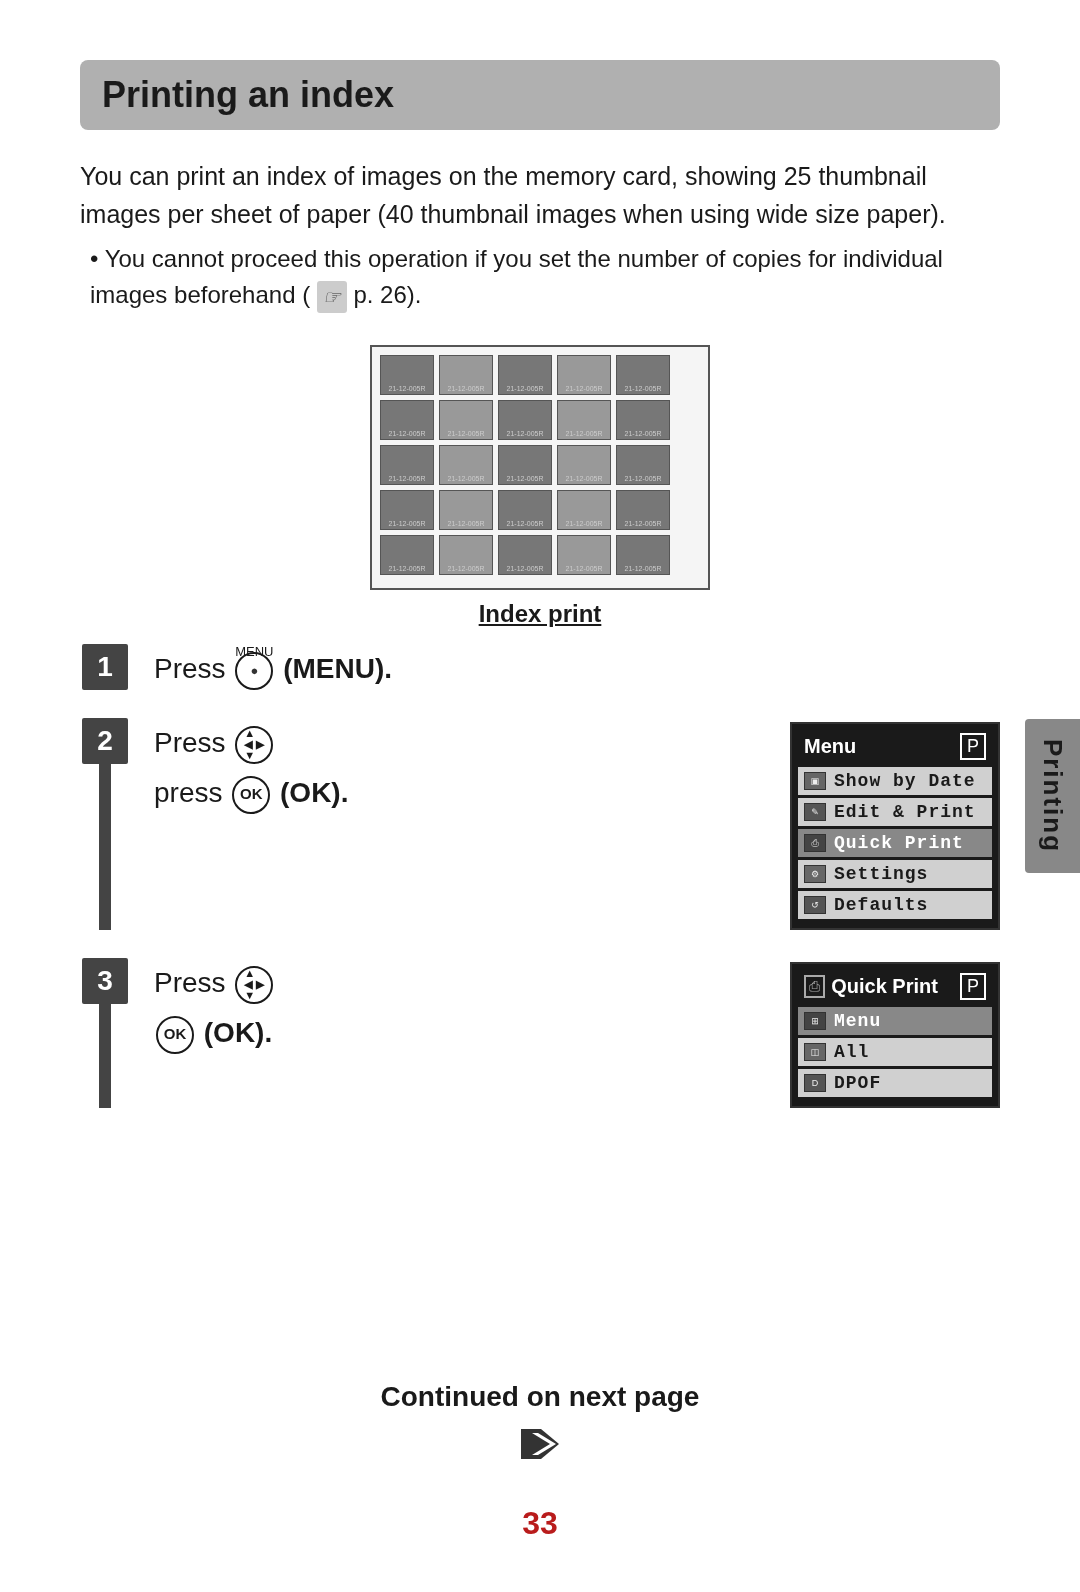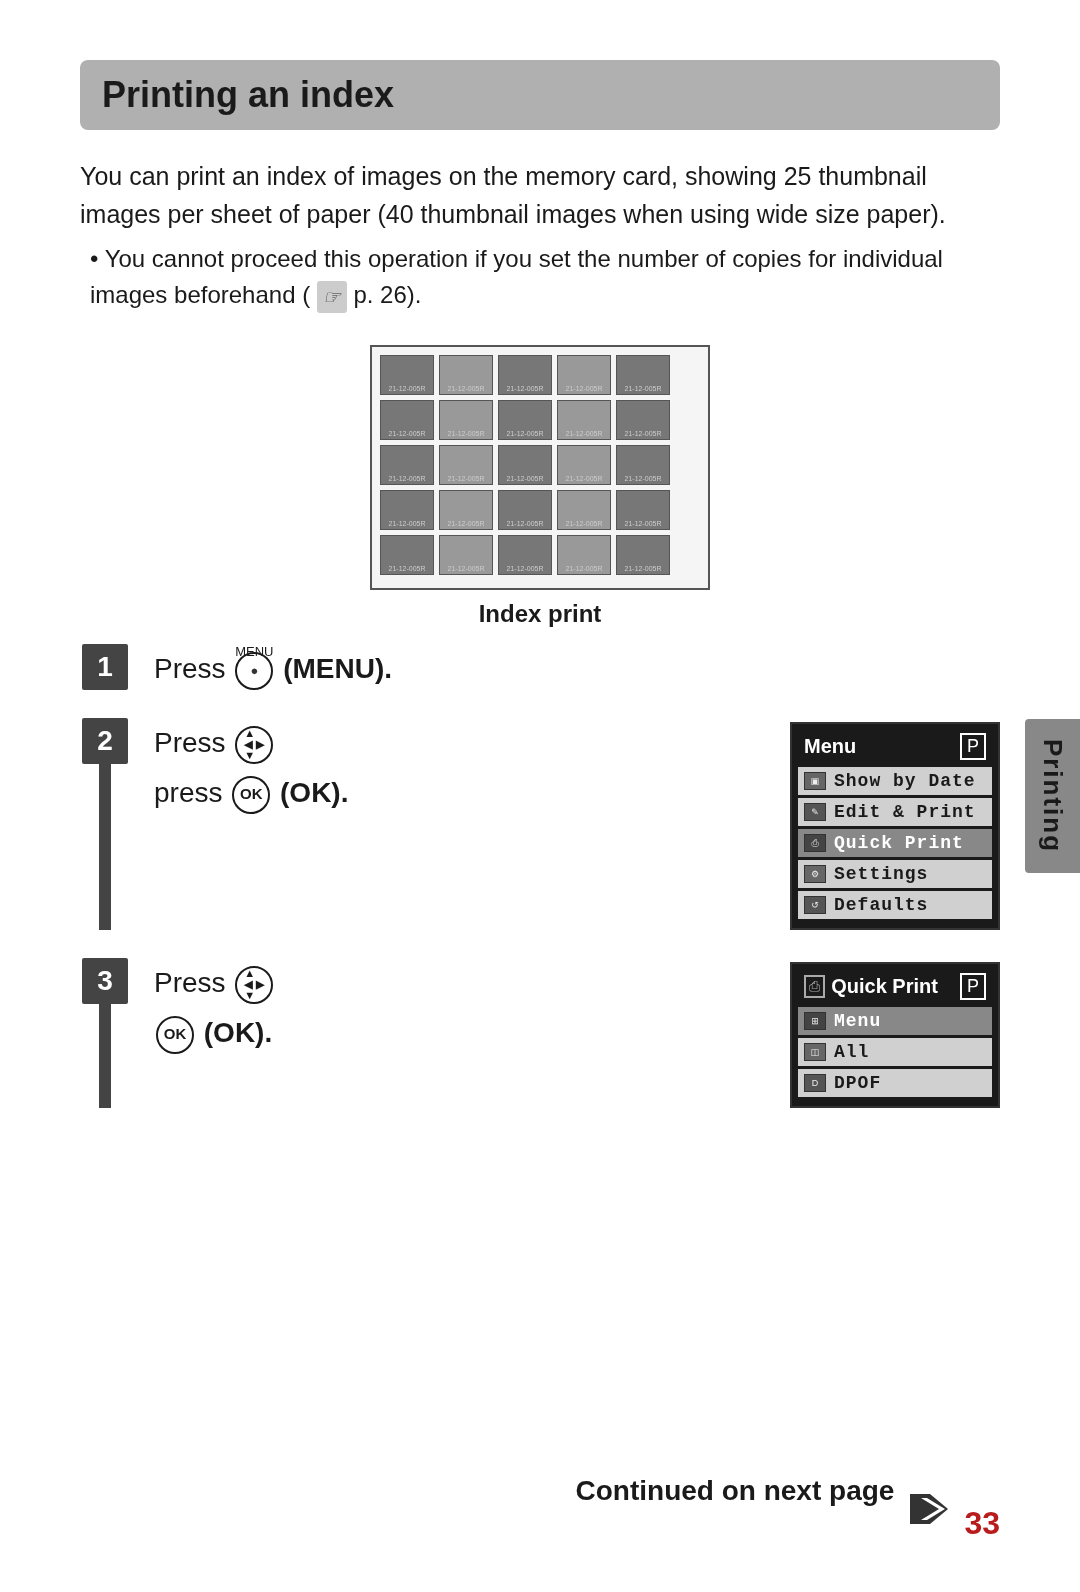--- a/index.html
+++ b/index.html
@@ -89,20 +89,21 @@
     .t2 { background: linear-gradient(135deg, #333 40%, #666 100%); }
     .t3 { background: linear-gradient(135deg, #666 40%, #aaa 100%); }
     .t4 { background: linear-gradient(135deg, #444 40%, #777 100%); }
     .t5 { background: linear-gradient(135deg, #222 40%, #555 100%); }
 
     .index-caption {
       font-size: 24px;
       font-weight: bold;
       margin-top: 10px;
       color: #1a1a1a;
+      text-decoration: underline;
     }
 
     
     .steps-area {
       margin-top: 10px;
     }
 
     .step-row {
       display: flex;
       align-items: flex-start;
@@ -289,22 +290,24 @@
       letter-spacing: 2px;
     }
 
     
     .page-footer {
       position: absolute;
       bottom: 50px;
       left: 80px;
       right: 80px;
       display: flex;
+      align-items: center;
       justify-content: flex-end;
       gap: 16px;
+      flex-direction: column;
     }
     .continued-text {
       font-size: 28px;
       font-weight: bold;
       color: #1a1a1a;
     }
     .continue-arrow {
       display: inline-flex;
       align-items: center;
       gap: 2px;

